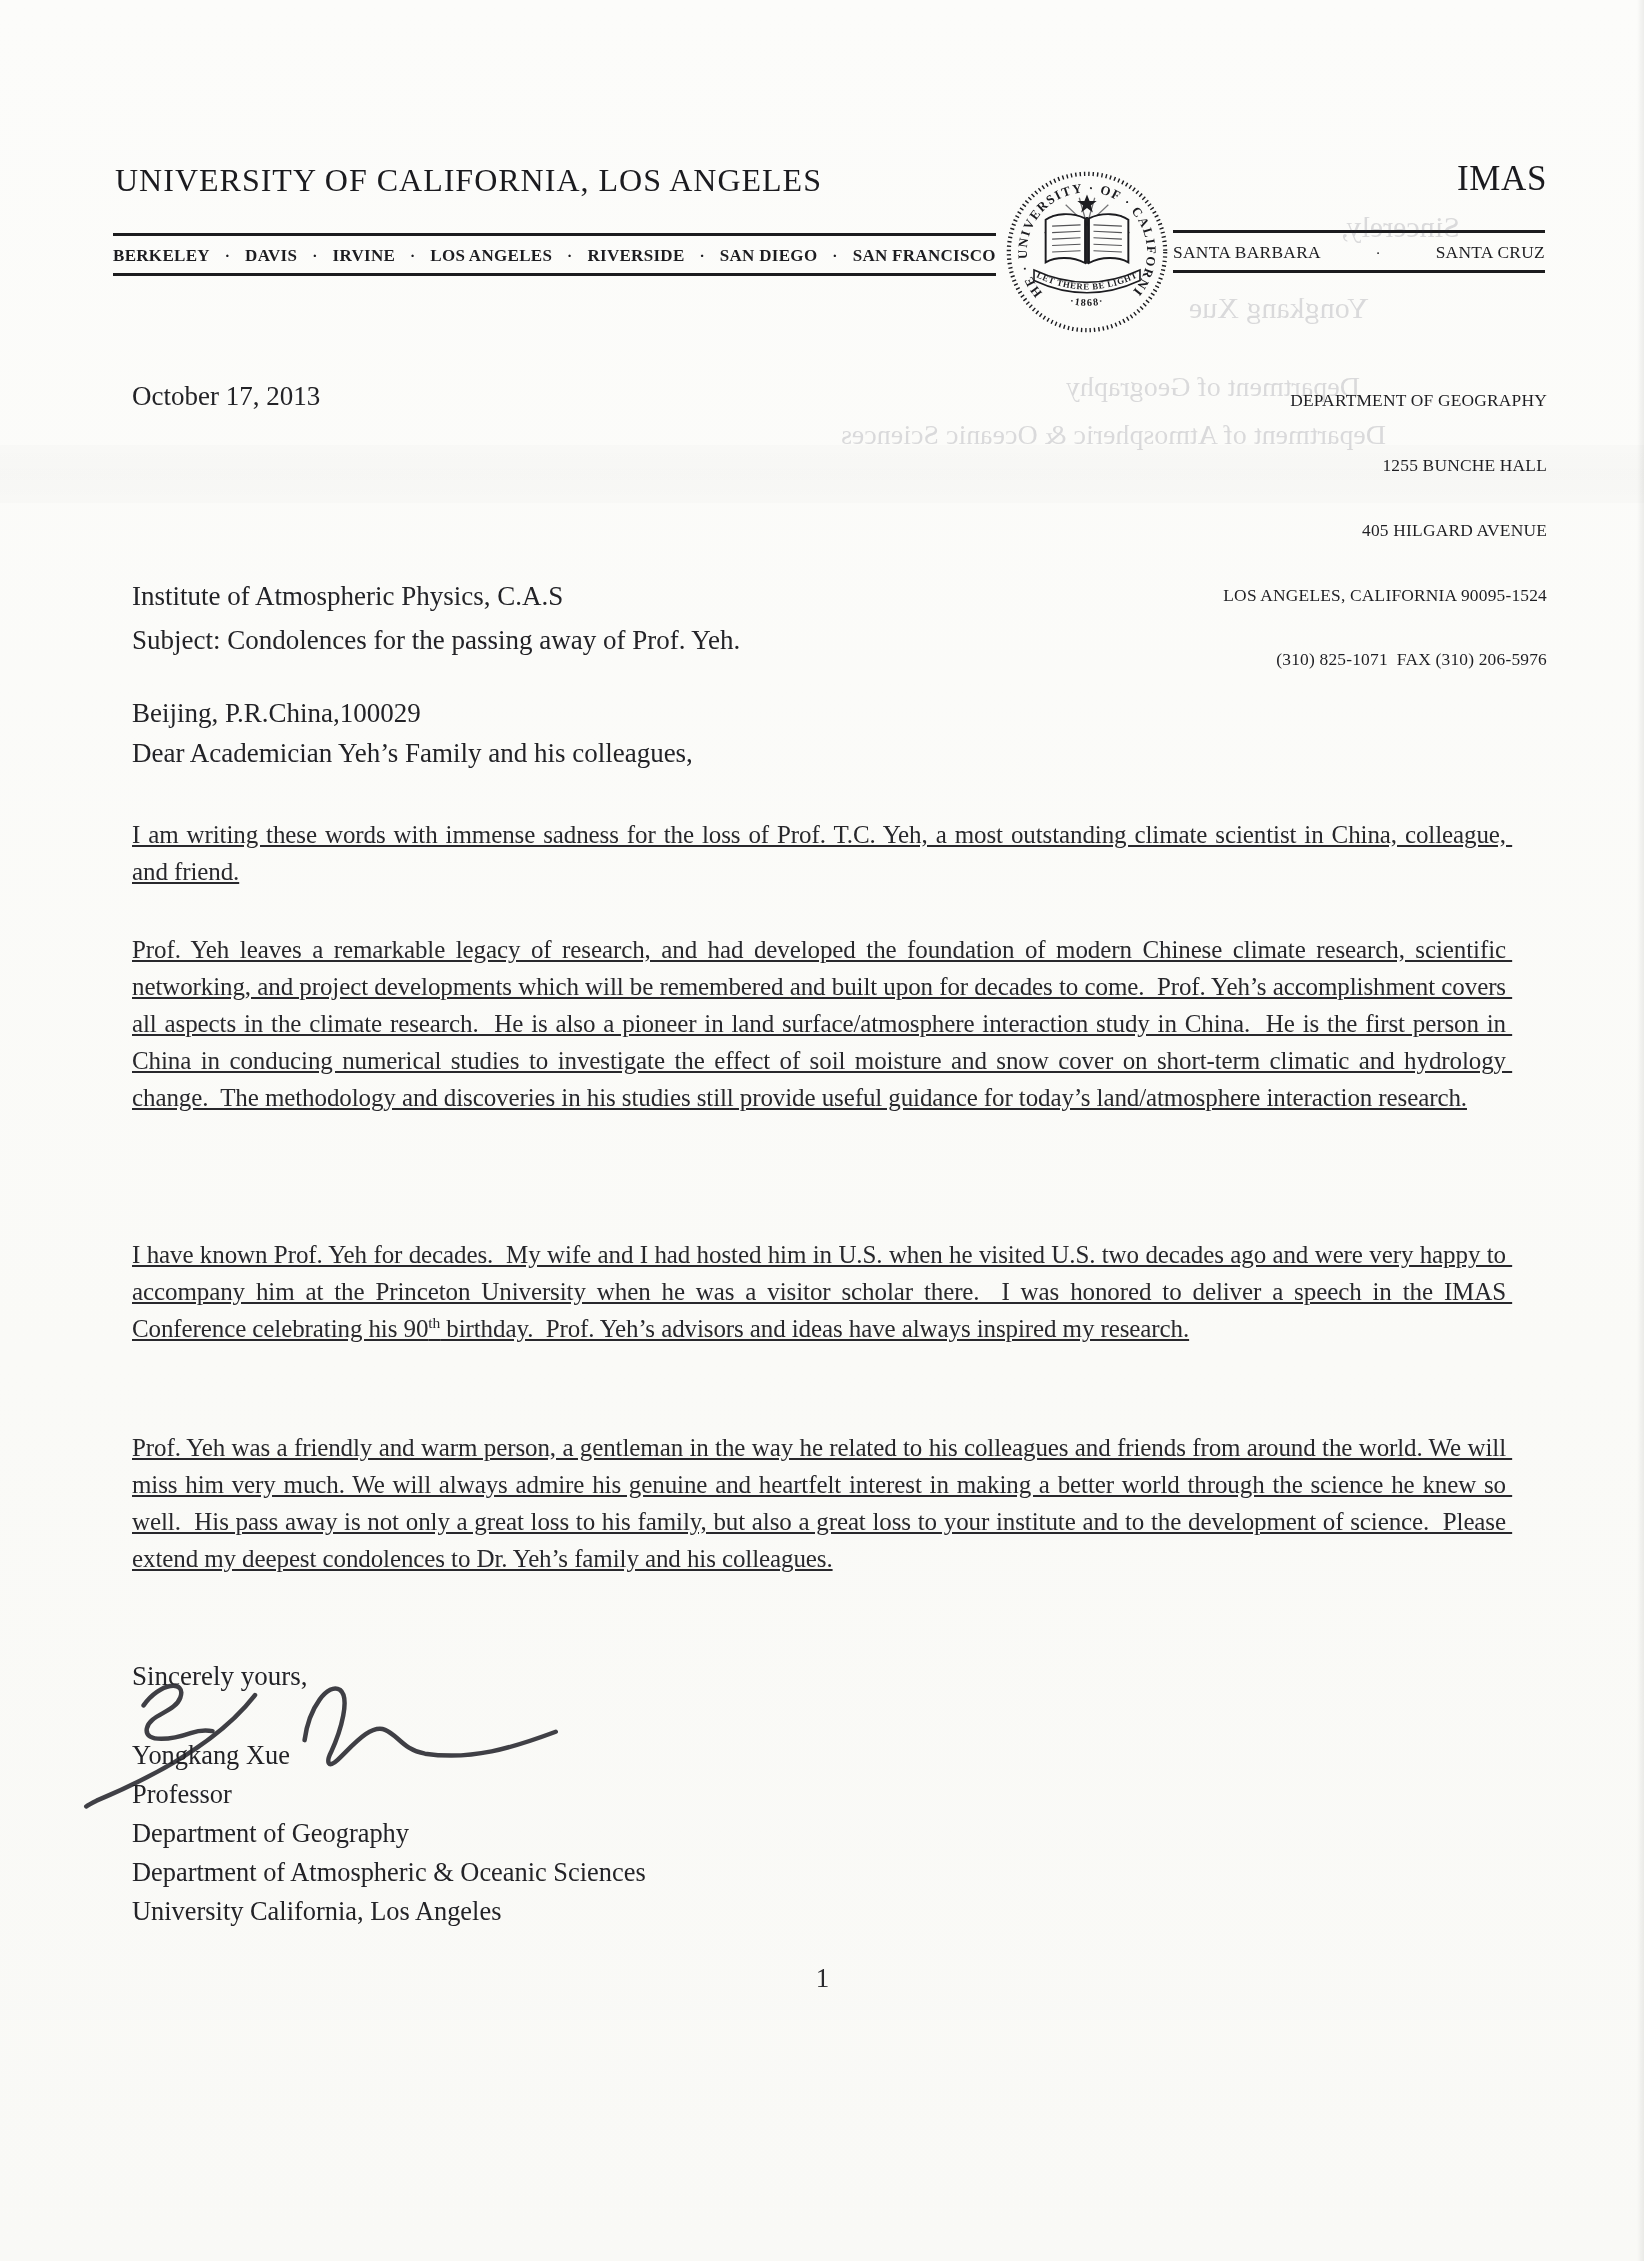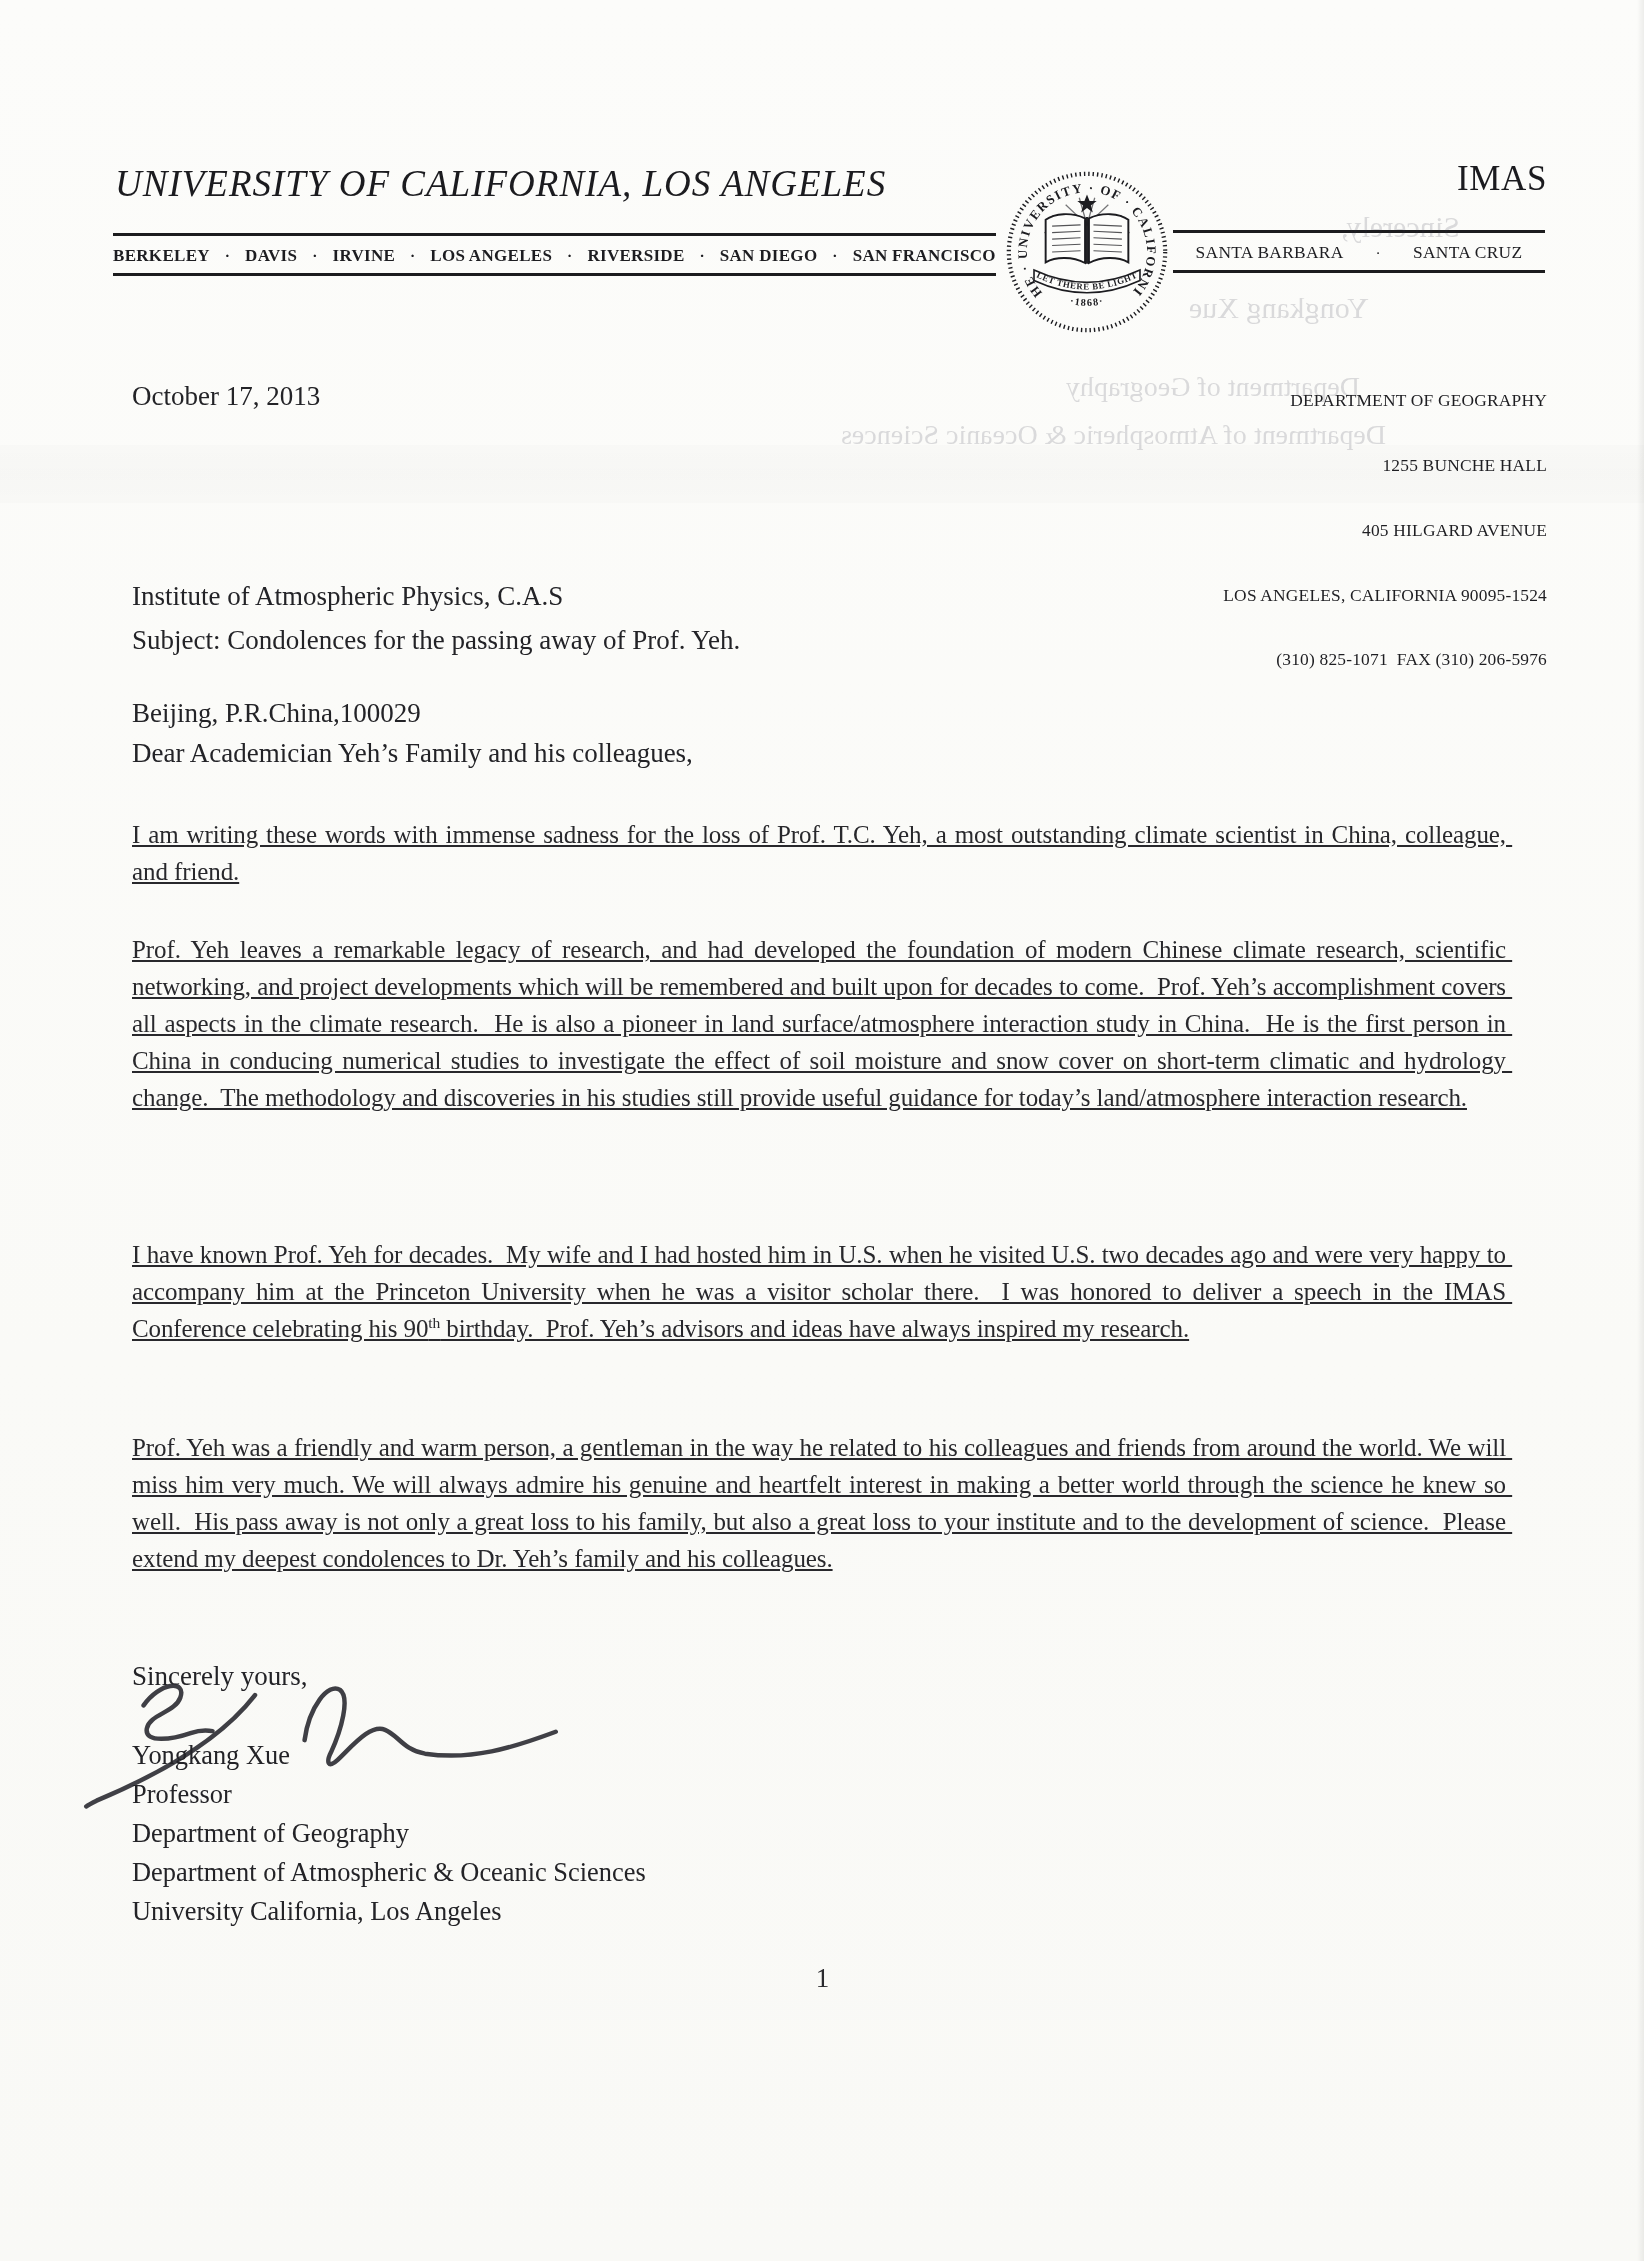--- a/index.html
+++ b/index.html
@@ -11,32 +11,32 @@
     font-family:"Liberation Serif","DejaVu Serif",serif;
     color:#26262a;
     overflow:hidden;
   }
   .edge-right{position:absolute;top:0;right:0;width:7.7px;height:100%;
     background:linear-gradient(to left, rgba(0,0,0,0.07), rgba(0,0,0,0));}
   .scan-band{position:absolute;left:0;top:445px;width:100%;height:58px;
     background:linear-gradient(rgba(0,0,0,0.012), rgba(0,0,0,0.018), rgba(0,0,0,0.012));}
 
   
-  .uc-title{position:absolute;left:115px;top:162px;font-size:37px;letter-spacing:1px;color:#1b1b1f;font-style:italic;}
+  .uc-title{position:absolute;left:115px;top:162px;font-size:32px;letter-spacing:1px;color:#1b1b1f;}
   .brand{position:absolute;right:98px;top:159px;font-size:35px;letter-spacing:0.6px;color:#1b1b1f;}
   .rule{position:absolute;height:2.6px;background:#1c1c1e;}
   .rule-left-top{left:113px;top:233px;width:883px;}
   .rule-left-bottom{left:113px;top:273px;width:883px;}
   .rule-right-top{left:1173px;top:230px;width:372px;}
   .rule-right-bottom{left:1173px;top:270px;width:372px;}
   .campus-row{position:absolute;left:113px;top:246px;width:883px;
     display:flex;justify-content:space-between;align-items:baseline;
     font-size:17px;letter-spacing:0.3px;color:#1d1d21;font-weight:bold;}
   .campus-row-right{position:absolute;left:1173px;top:242px;width:372px;
-    display:flex;justify-content:center;gap:32px;align-items:baseline;
+    display:flex;justify-content:space-between;gap:20px;align-items:baseline;
     font-size:17.4px;letter-spacing:0.3px;color:#1d1d21;}
   .campus-dot{font-size:15.5px;}
   .addr{position:absolute;right:98px;top:347px;text-align:right;
     font-size:17.4px;line-height:21.6px;letter-spacing:0.2px;color:#1e1e22;white-space:pre;}
 
   
   .seal{position:absolute;left:1003px;top:168px;width:168px;height:168px;}
   .seal text{font-family:"Liberation Serif","DejaVu Serif",serif;fill:#1c1c20;}
 
   

